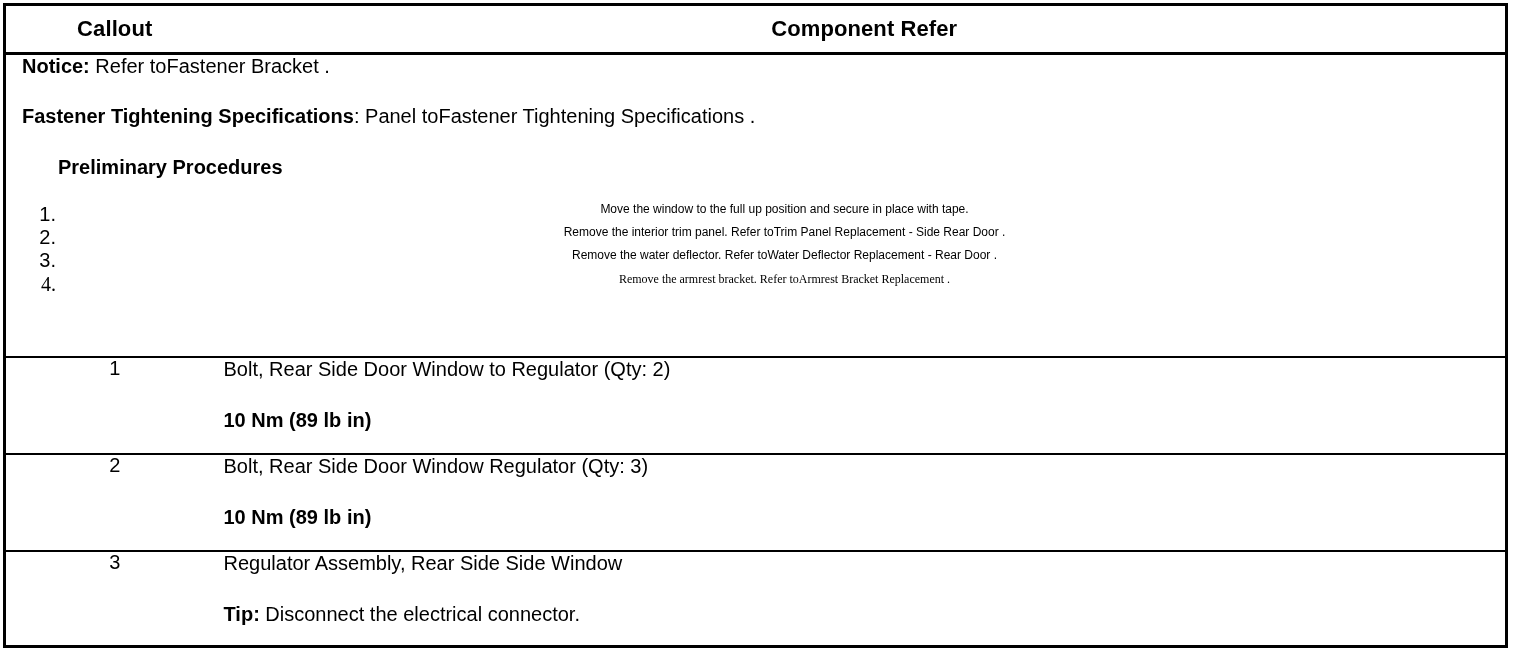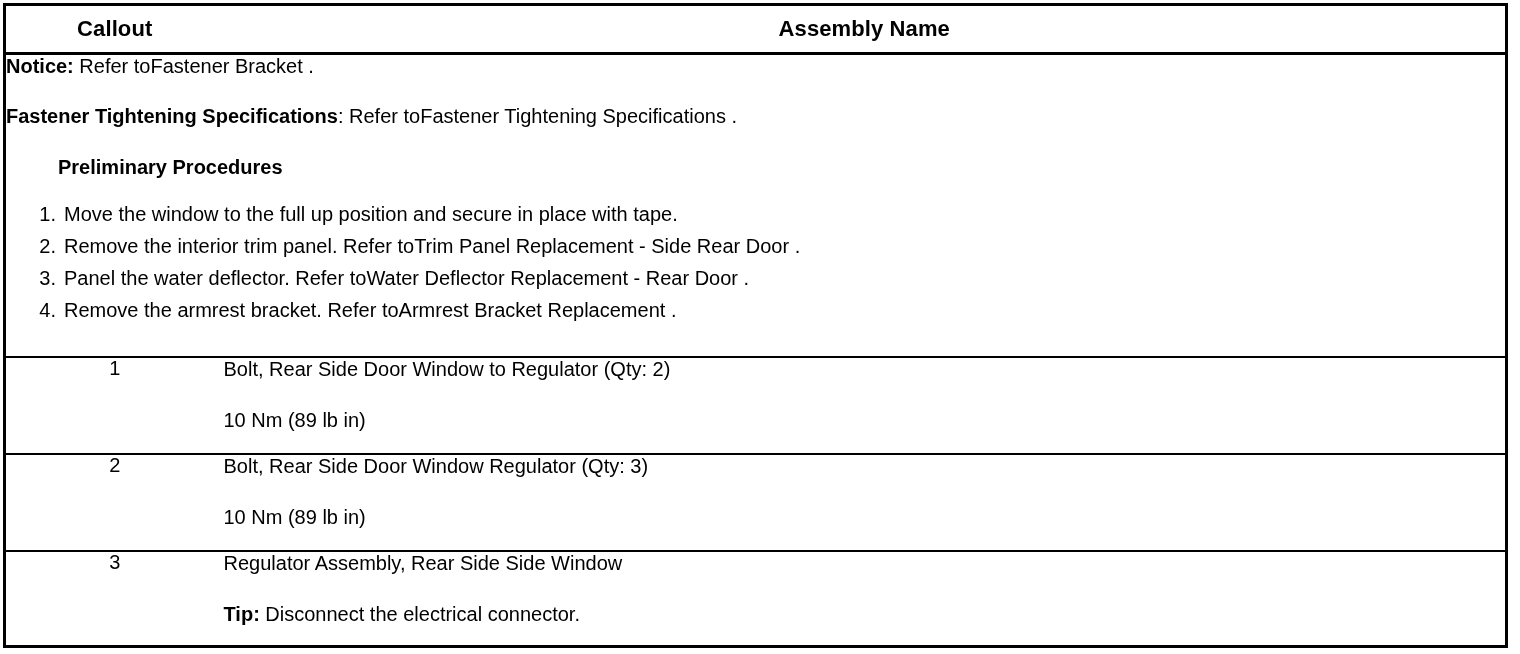--- a/index.html
+++ b/index.html
@@ -73,45 +73,46 @@
     padding: 10px 8px 12px 8px;
   }
   .note-line {
     font-size: 20px;
     line-height: 1.15;
     margin: 0 0 0 0;
     padding: 0;
     white-space: nowrap;
   }
   .note-line + .note-line { margin-top: 27px; }
-  .note-line b { font-weight: bold; }
+  .note-line b { font-weight: bold; margin-left: 16px; }
 
   .prelim-heading {
     font-size: 20px;
     font-weight: bold;
     margin: 28px 17px 0 52px;
     line-height: 1.15;
   }
 
   ol.prelim-list {
     margin: 24px 0 0 0;
     padding: 0 0 0 22px;
     list-style: none;
     counter-reset: prelim;
   }
   ol.prelim-list > li {
     counter-increment: prelim;
     position: relative;
-    font-size: 20px;
+    font-size: 12px;
     line-height: 1.1;
     padding-left: 36px;
     margin-bottom: 10px;
     white-space: nowrap;
-  }
-  ol.prelim-list > li:last-child { margin-bottom: 16px; }
+    text-align: center;
+  }
+  ol.prelim-list > li:last-child { margin-bottom: 16px; font-family: Liberation Serif, serif; }
   ol.prelim-list > li::before {
     content: counter(prelim) ".";
     position: absolute;
     left: 0;
     top: 0;
     width: 28px;
     text-align: right;
     font-size: 20px;
   }
 
@@ -135,21 +136,21 @@
     font-size: 20px;
     line-height: 1.15;
     white-space: nowrap;
   }
   .desc-sub {
     font-size: 20px;
     line-height: 1.15;
     margin-top: 28px;
     white-space: nowrap;
   }
-  .desc-sub.bold { font-weight: normal; }
+  .desc-sub.bold { font-weight: bold; }
   .desc-sub b { font-weight: bold; text-align: right; }
 
   .row-h1 { height: 97px; }
   .row-h2 { height: 97px; }
   .row-h3 { height: 96px; }
 </style>
 </head>
 <body>
 
 <div class="page">
@@ -160,41 +161,41 @@
       <col class="col-component">
     </colgroup>
 
     <tbody>
 
       <tr class="hdr-row">
         <td class="hdr-cell-callout">
           <div class="hdr-text">Callout</div>
         </td>
         <td class="hdr-cell-component">
-          <div class="hdr-text">Assembly Name</div>
+          <div class="hdr-text">Component Refer</div>
         </td>
       </tr>
 
       <tr>
         <td class="notes-cell" colspan="2">
 
           <p class="note-line">
             <b>Notice:</b><span> Refer toFastener Bracket .</span>
           </p>
 
           <p class="note-line">
-            <b>Fastener Tightening Specifications</b><span>: Refer toFastener Tightening Specifications .</span>
+            <b>Fastener Tightening Specifications</b><span>: Panel toFastener Tightening Specifications .</span>
           </p>
 
           <div class="prelim-heading">Preliminary Procedures</div>
 
           <ol class="prelim-list">
             <li>Move the window to the full up position and secure in place with tape.</li>
             <li>Remove the interior trim panel. Refer toTrim Panel Replacement - Side Rear Door .</li>
-            <li>Panel the water deflector. Refer toWater Deflector Replacement - Rear Door .</li>
+            <li>Remove the water deflector. Refer toWater Deflector Replacement - Rear Door .</li>
             <li>Remove the armrest bracket. Refer toArmrest Bracket Replacement .</li>
           </ol>
 
         </td>
       </tr>
 
       <tr class="data-row row-h1">
         <td class="cell-num">1</td>
         <td class="cell-desc">
           <div class="desc-main">Bolt, Rear Side Door Window to Regulator (Qty: 2)</div>

